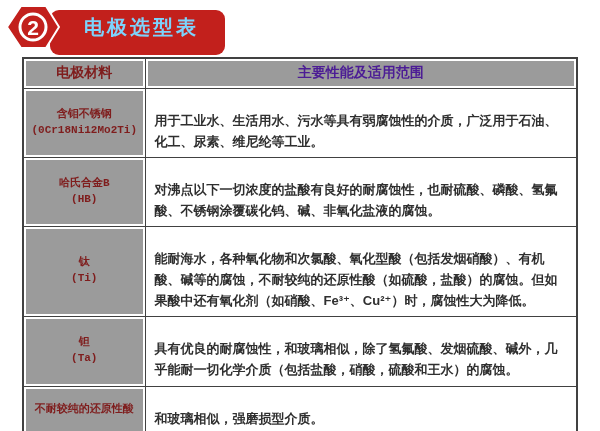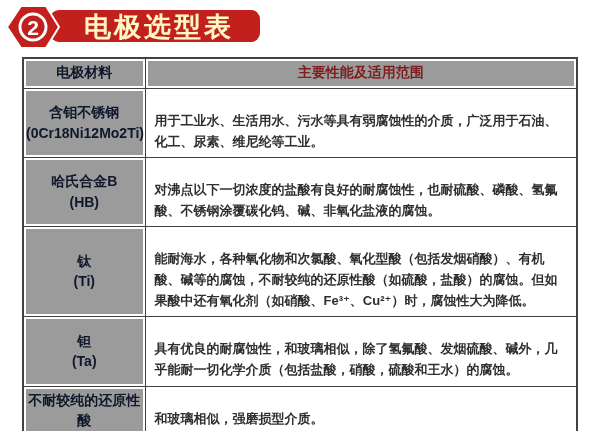--- a/index.html
+++ b/index.html
@@ -16,48 +16,48 @@
   .hex-badge { position: relative; width: 54px; height: 48px; z-index: 2; flex: 0 0 auto; }
   .hex-badge svg { display: block; width: 54px; height: 48px; }
   .badge-num {
     position: absolute; left: 0; top: 0; width: 54px; height: 48px;
     display: flex; align-items: center; justify-content: center;
     color: #ffffff; font-weight: bold; font-size: 21px; line-height: 1;
   }
   .pill {
     position: relative; z-index: 1;
     margin-left: -10px; margin-top: 7px;
-    height: 32px; line-height: 35px;
+    height: 45px; line-height: 35px;
     padding: 0 26px 0 34px;
     background: #c2201c;
     border-radius: 9px;
-    color: #fef9c3; font-weight: bold; font-size: 27px;
+    color: #7dd3fc; font-weight: bold; font-size: 20px;
     letter-spacing: 3px; white-space: nowrap;
   }
 
   
   .table-wrap { position: absolute; left: 22px; top: 57px; width: 556px; }
   table.spec {
     width: 100%;
     border-collapse: collapse;
     border: 2px solid #414141;
     table-layout: fixed;
   }
   table.spec th, table.spec td { border: 1px solid #414141; }
   th.col-material, td.mat {
     width: 122px;
     background: #9b9b9b;
     box-shadow: inset 0 0 0 2px #ffffff;
-    color: #0f172a;
+    color: #7f1d1d;
     text-align: center;
     vertical-align: middle;
     font-weight: bold;
   }
-  th { font-size: 14px; height: 30px; background: #9b9b9b; box-shadow: inset 0 0 0 2px #ffffff; color:#7f1d1d; }
-  td.mat { font-size: 14px; line-height: 1.45; padding: 2px 2px; }
+  th { font-size: 14px; height: 30px; background: #9b9b9b; box-shadow: inset 0 0 0 2px #ffffff; color:#4c1d95; }
+  td.mat { font-size: 11px; line-height: 1.45; padding: 2px 2px; font-family: Liberation Mono, monospace; }
   td.mat .mat-code:empty { display: none; }
   td.desc {
     background: #ffffff;
     color: #2f2f2f;
     font-size: 13px;
     font-weight: 600;
     line-height: 1.62;
     padding: 21px 10px 5px 9px;
     vertical-align: middle;
     text-align: left;

